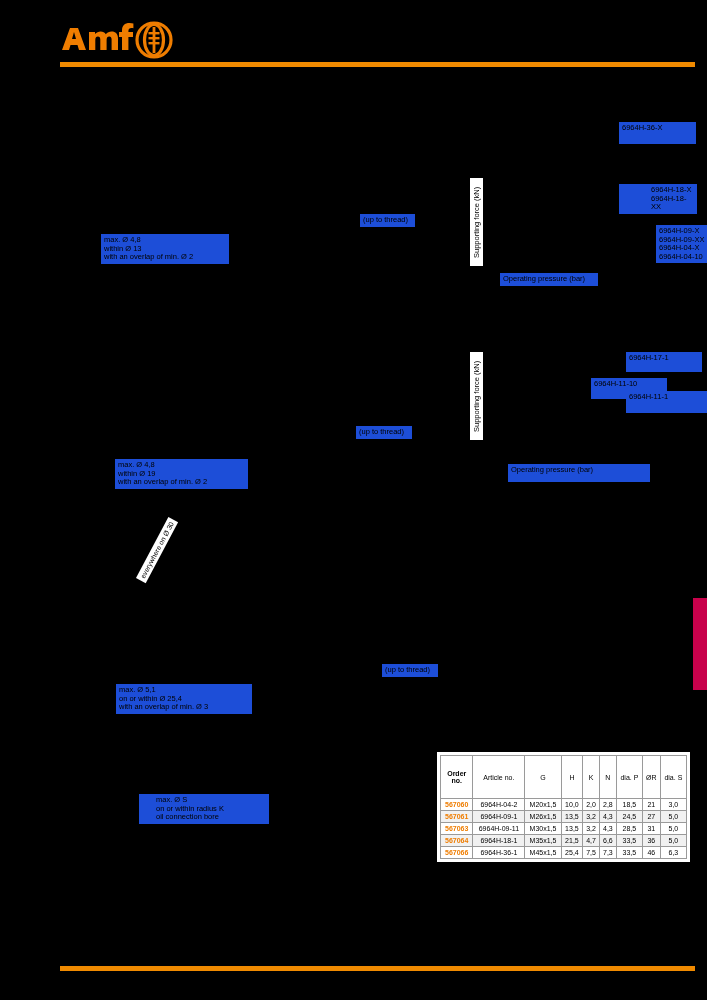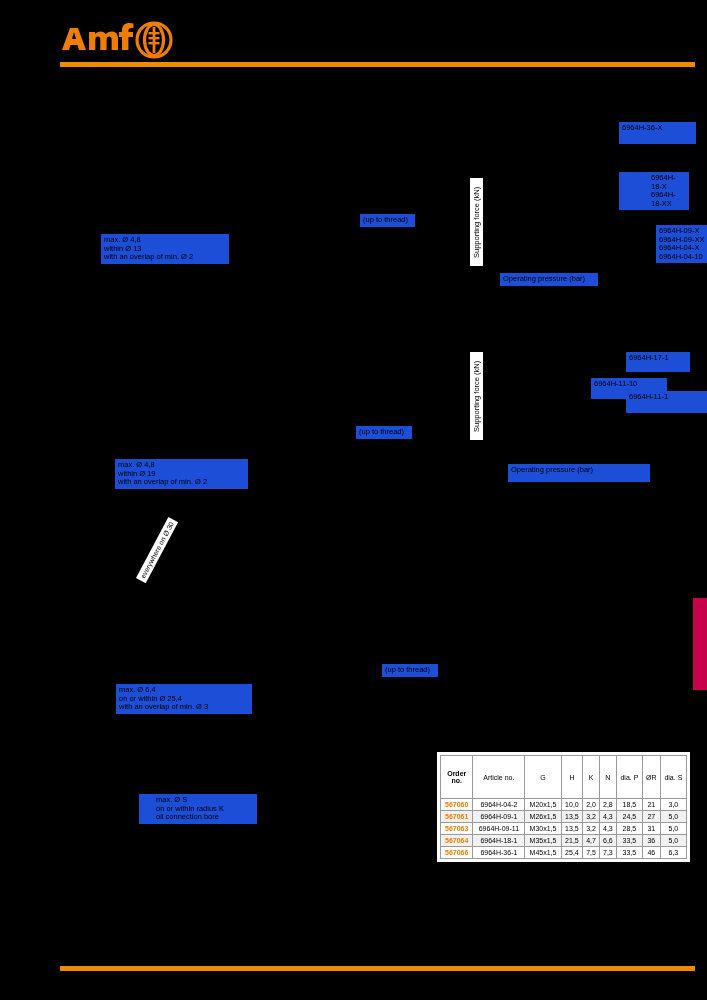--- a/index.html
+++ b/index.html
@@ -159,57 +159,57 @@
   <div class="rule rule-bottom"></div>
 
   <div class="side-tab"></div>
 
   <div class="lbl-vert" style="left:470px; top:178px; height:88px;">Supporting force (kN)</div>
 
   <div class="lbl" style="left:500px; top:273px; width:98px;">Operating pressure (bar)</div>
 
   <div class="lbl" style="left:619px; top:122px; width:77px; height:22px;">6964H-36-X</div>
 
-  <div class="lbl" style="left:619px; top:172px; width:70px;padding-left:32px;">6964H-18-X
+  <div class="lbl" style="left:619px; top:184px; width:78px;padding-left:32px;">6964H-18-X
 6964H-18-XX</div>
 
   <div class="lbl" style="left:656px; top:225px; width:77px;">6964H-09-X
 6964H-09-XX
 6964H-04-X
 6964H-04-10</div>
 
   <div class="lbl" style="left:360px; top:214px; width:55px;">(up to thread)</div>
 
   <div class="lbl-vert" style="left:470px; top:352px; height:88px;">Supporting force (kN)</div>
 
   <div class="lbl" style="left:508px; top:464px; width:142px; height:18px;">Operating pressure (bar)</div>
 
-  <div class="lbl" style="left:626px; top:352px; width:64px; height:20px;">6964H-17-1</div>
+  <div class="lbl" style="left:626px; top:352px; width:76px; height:20px;">6964H-17-1</div>
 
   <div class="lbl" style="left:591px; top:378px; width:76px; height:21px;">6964H-11-10</div>
 
   <div class="lbl" style="left:626px; top:391px; width:92px; height:22px;">6964H-11-1</div>
 
   <div class="lbl" style="left:356px; top:426px; width:56px;">(up to thread)</div>
 
   <div class="lbl" style="left:382px; top:664px; width:56px;">(up to thread)</div>
 
   <div class="lbl" style="left:101px; top:234px; width:128px;">max. Ø 4,8
 within Ø 13
 with an overlap of min. Ø 2</div>
 
   <div class="lbl" style="left:115px; top:459px; width:133px;">max. Ø 4,8
 within Ø 19
 with an overlap of min. Ø 2</div>
 
-  <div class="lbl" style="left:116px; top:684px; width:136px;">max. Ø 6,4
+  <div class="lbl" style="left:116px; top:684px; width:136px;">max. Ø 5,1
 on or within Ø 25,4
 with an overlap of min. Ø 3</div>
 
-  <div class="lbl" style="left:139px; top:794px; width:118px;padding-left:17px;">max. Ø S
+  <div class="lbl" style="left:139px; top:794px; width:130px;padding-left:17px;">max. Ø S
 on or within radius K
 oil connection bore</div>
 
   <div class="lbl-diag" style="left:136px; top:578px; transform: rotate(-62deg);">everywhere on Ø 30</div>
 
   <div class="tbl-wrap">
     <table class="spec">
       <thead>
         <tr>
           <th class="order-hd" style="white-space:pre-line;">Order

